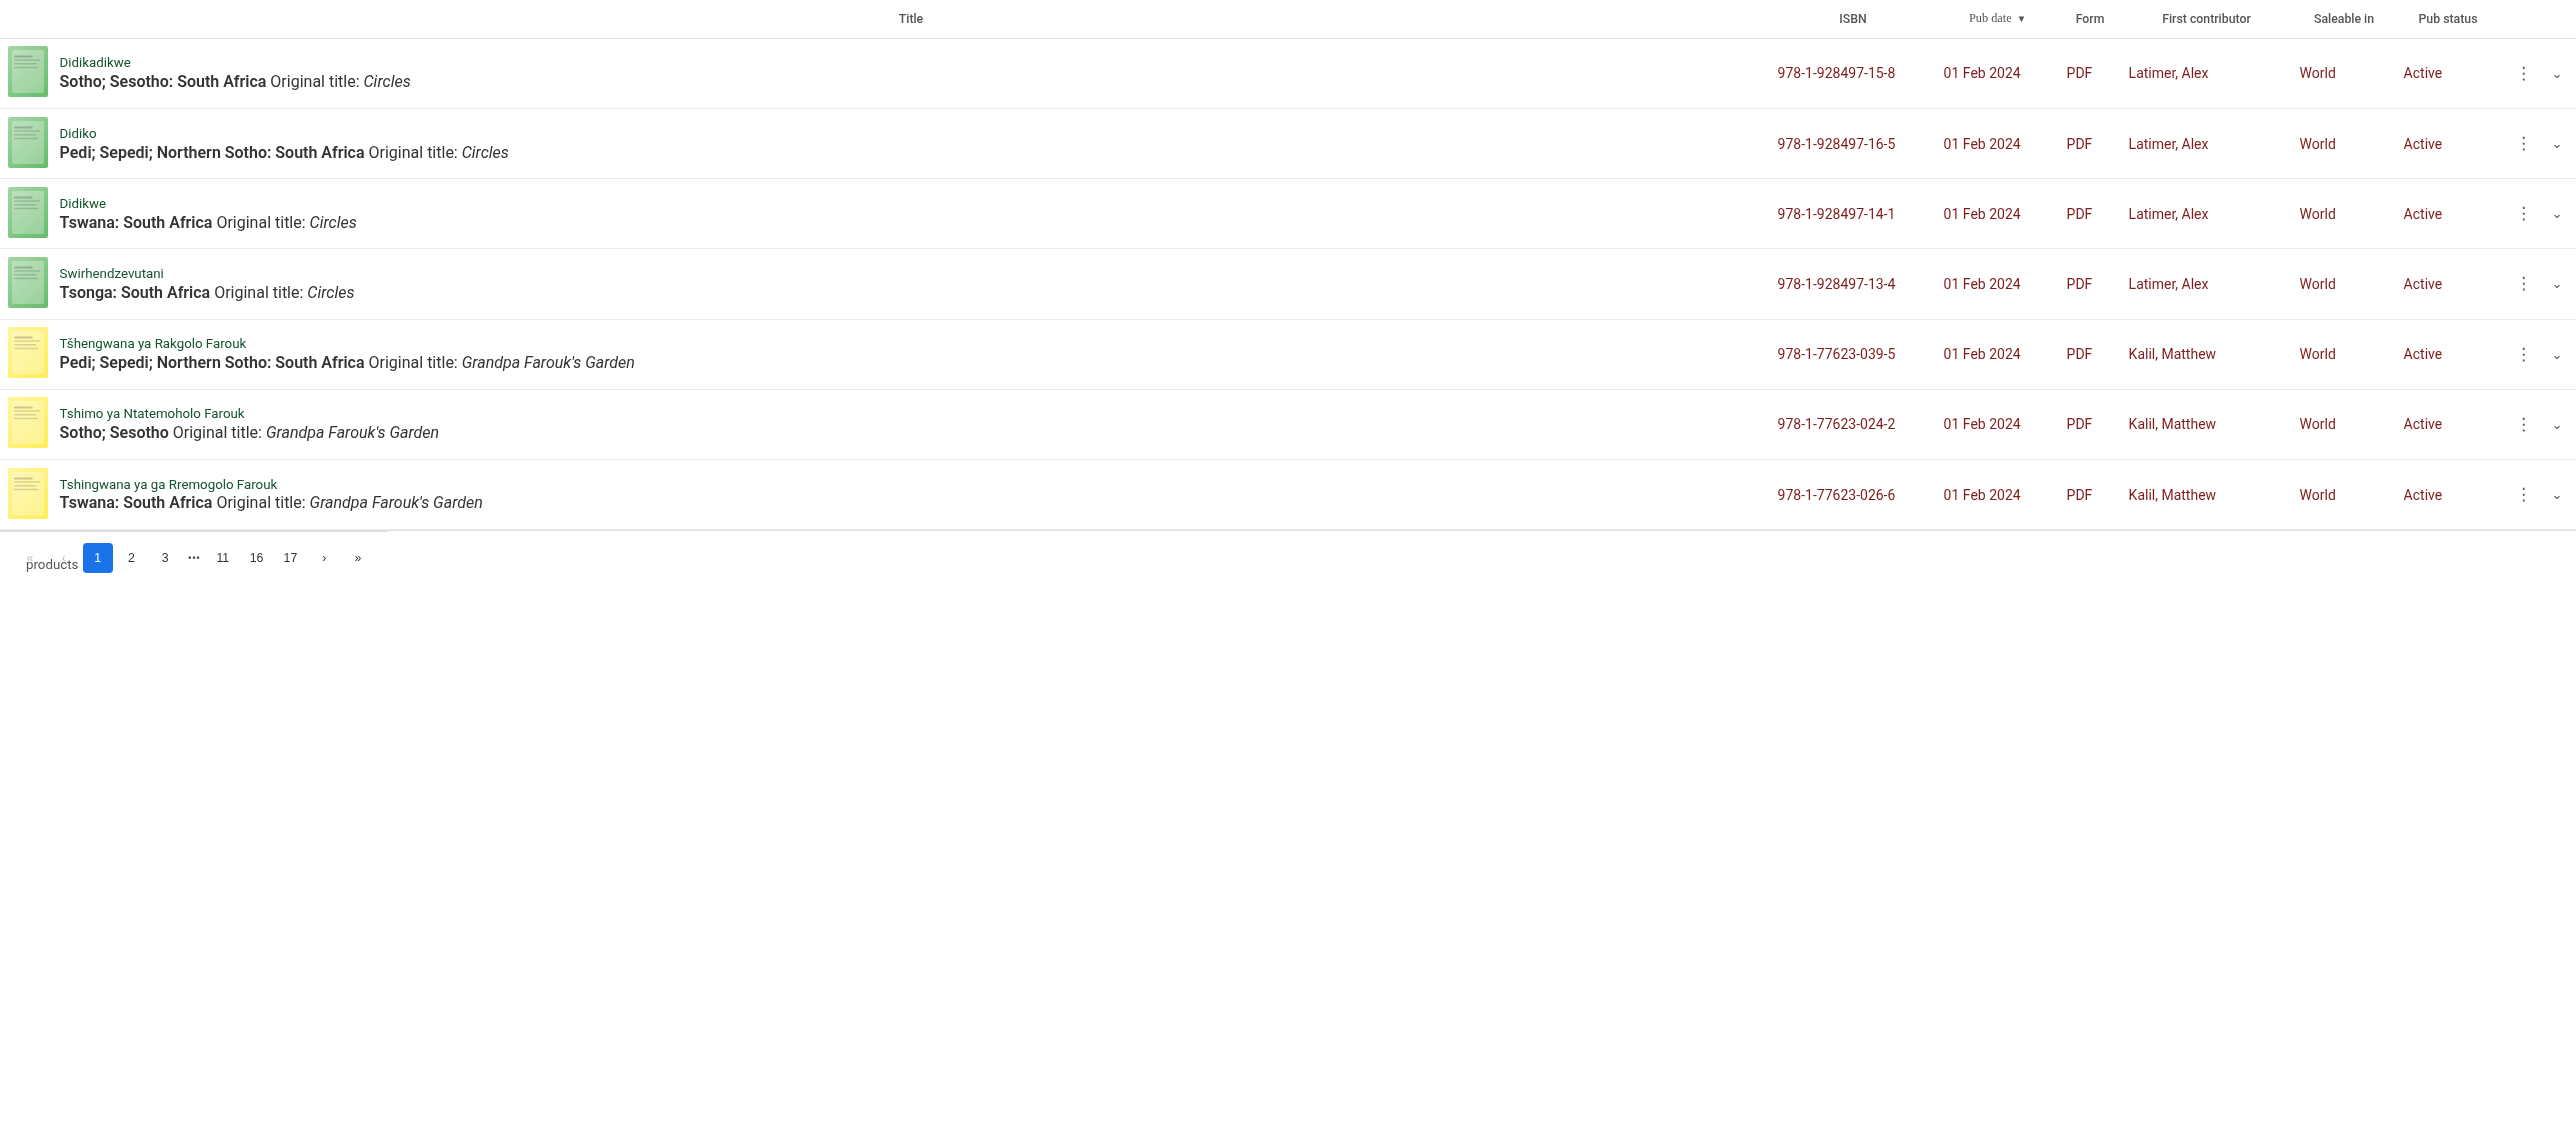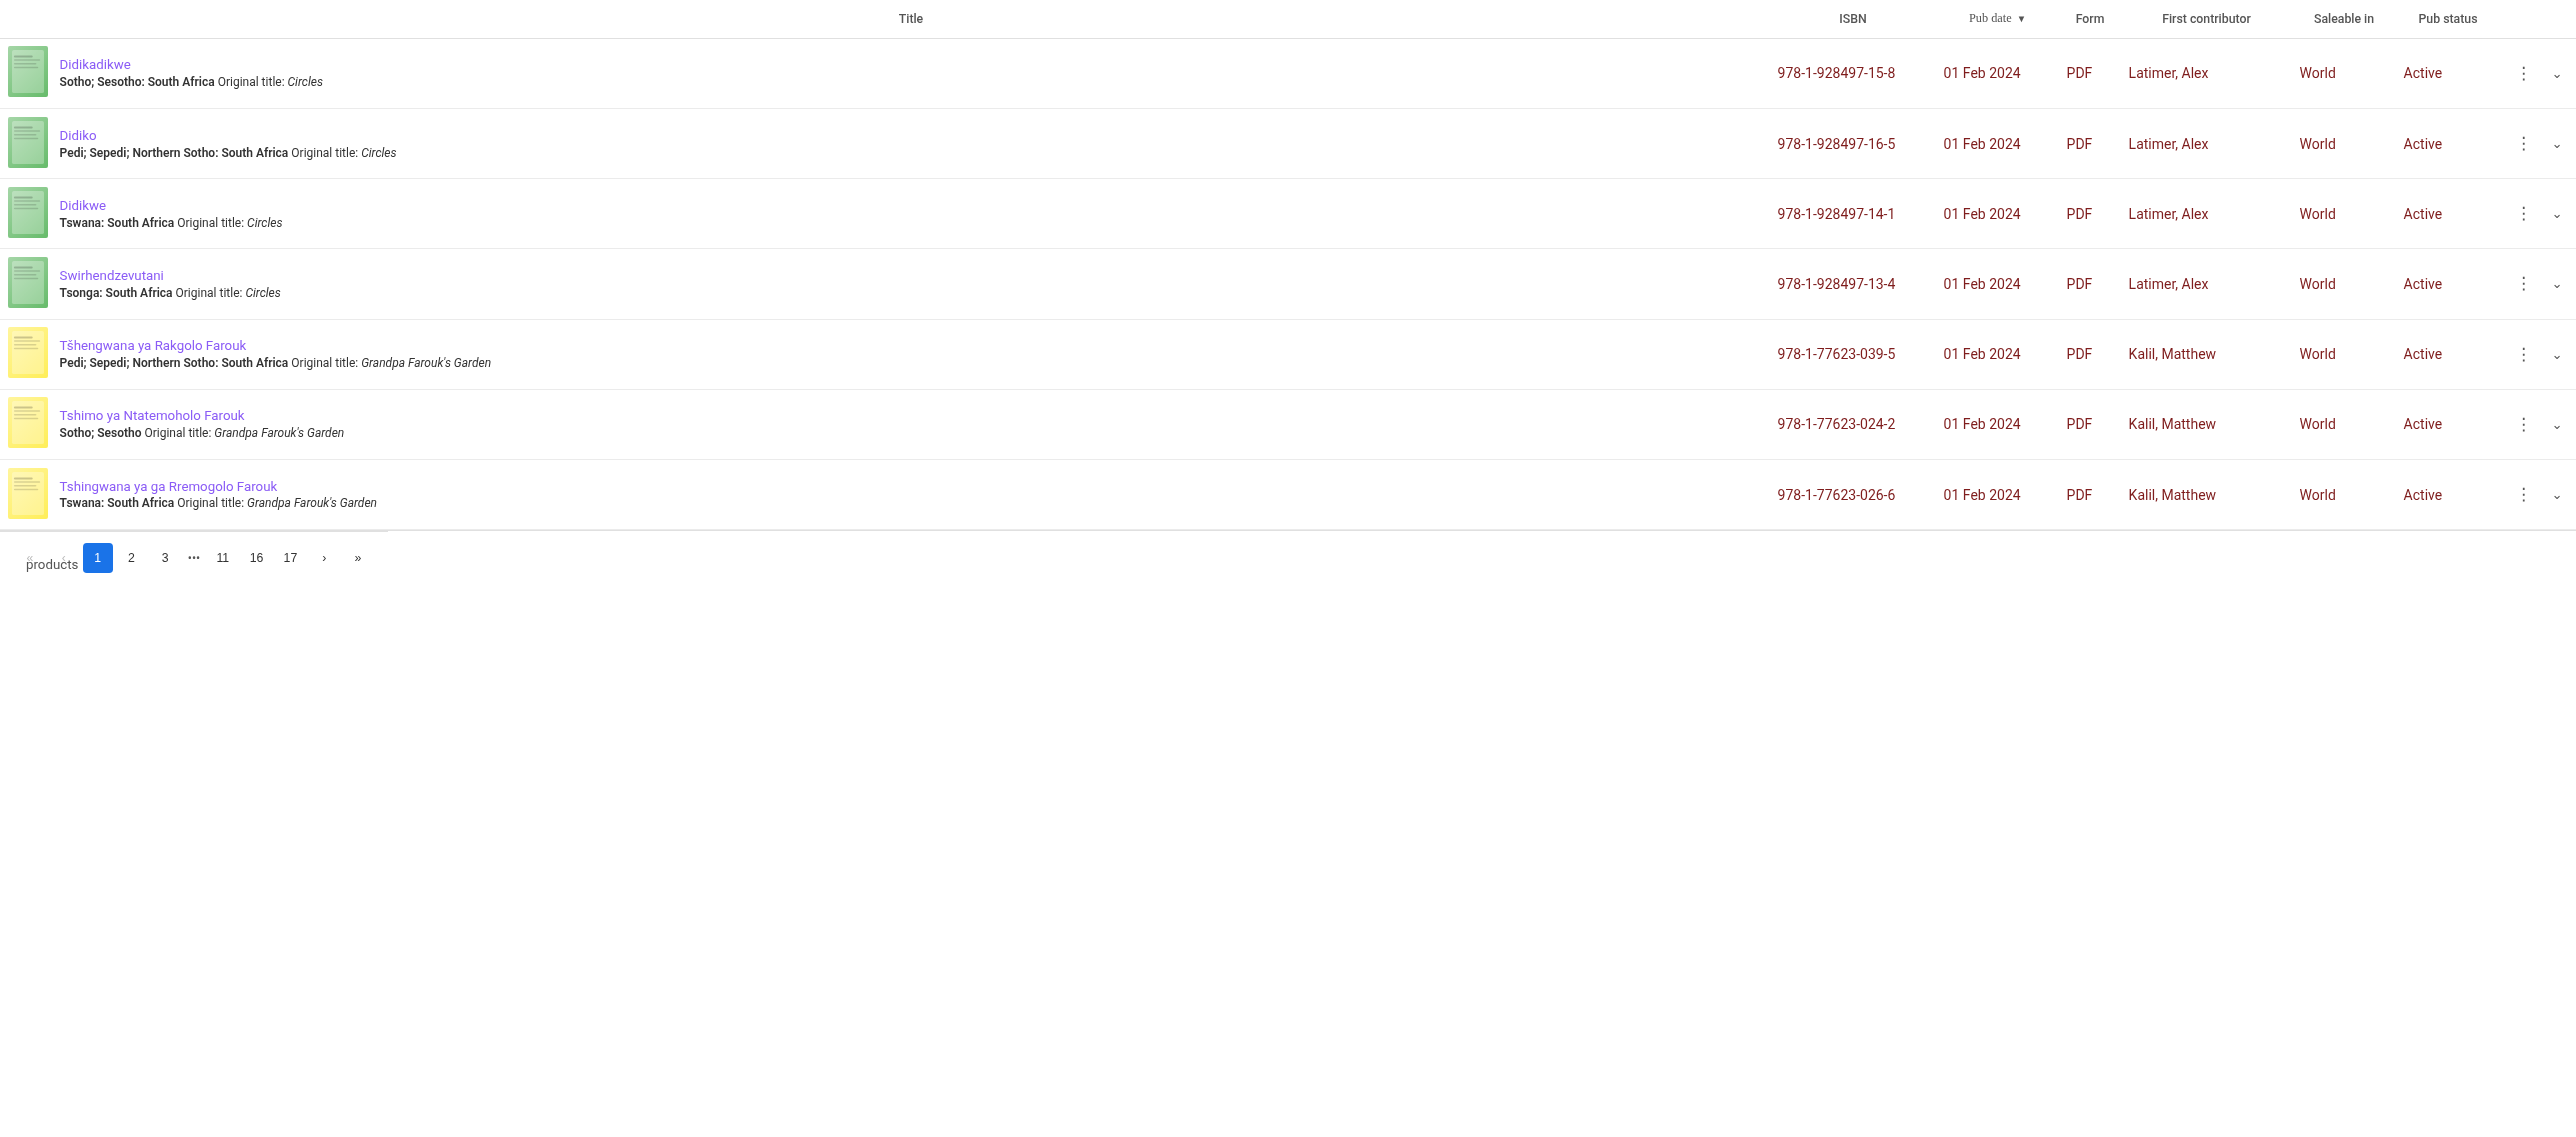--- a/index.html
+++ b/index.html
@@ -70,28 +70,28 @@
       height: 100%;
       display: flex;
       align-items: center;
       justify-content: center;
     }
     .book-thumb svg {
       width: 36px;
       height: 47px;
     }
     .title-link {
-      color: #8b5cf6;
+      color: #14532d;
       text-decoration: none;
       font-size: 13.3px;
       display: block;
       margin-bottom: 1.9px;
     }
     .title-subtitle {
-      font-size: 12px;
+      font-size: 16px;
       color: #333;
     }
     .title-subtitle strong {
       font-weight: 600;
     }
     .title-subtitle em {
       font-style: italic;
     }
     .text-cell {
       font-size: 14px;

